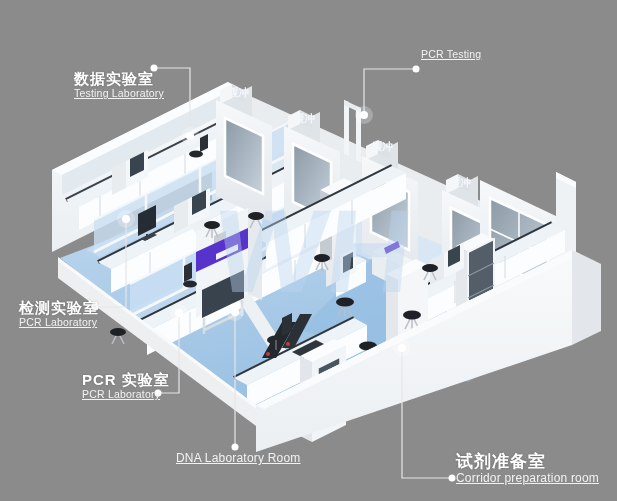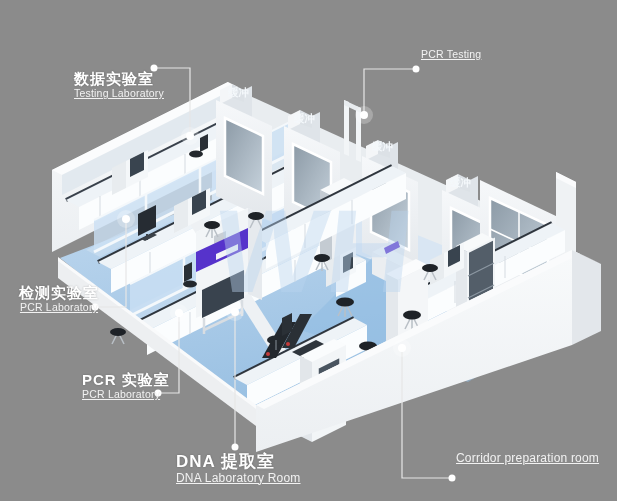--- a/index.html
+++ b/index.html
@@ -392,32 +392,32 @@
 
 <div class="callout" style="left:74px;top:46px;margin-top:24px;">
   <div class="zh">数据实验室</div>
   <div class="en">Testing Laboratory</div>
 </div>
 
 <div class="callout" style="left:421px;top:48px;">
   <div class="en">PCR Testing</div>
 </div>
 
-<div class="callout" style="left:19px;top:284px;text-align:center;">
+<div class="callout" style="left:19px;top:299px;">
   <div class="zh">检测实验室</div>
   <div class="en">PCR Laboratory</div>
 </div>
 
 <div class="callout" style="left:82px;top:371px;">
   <div class="zh">PCR 实验室</div>
   <div class="en">PCR Laboratory</div>
 </div>
 
 <div class="callout big" style="left:176px;top:452px;">
-  <div class="zh">DNA 提取室</div>
   <div class="en">DNA Laboratory Room</div>
 </div>
 
 <div class="callout big" style="left:456px;top:452px;">
+  <div class="zh">试剂准备室</div>
   <div class="en">Corridor preparation room</div>
 </div>
 
 </div>
 
 </body></html>

